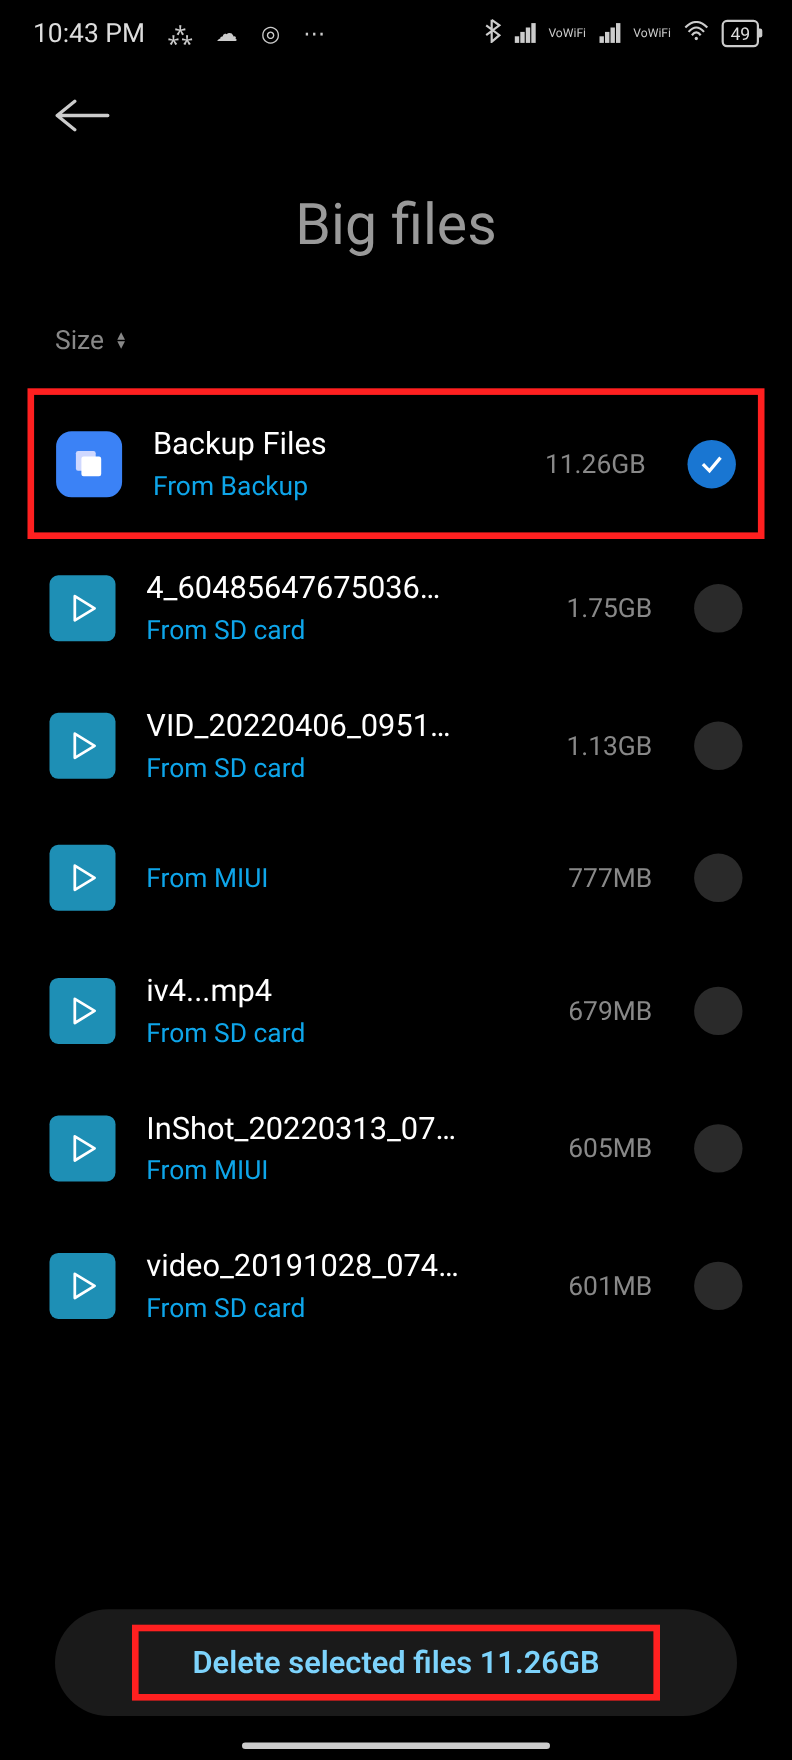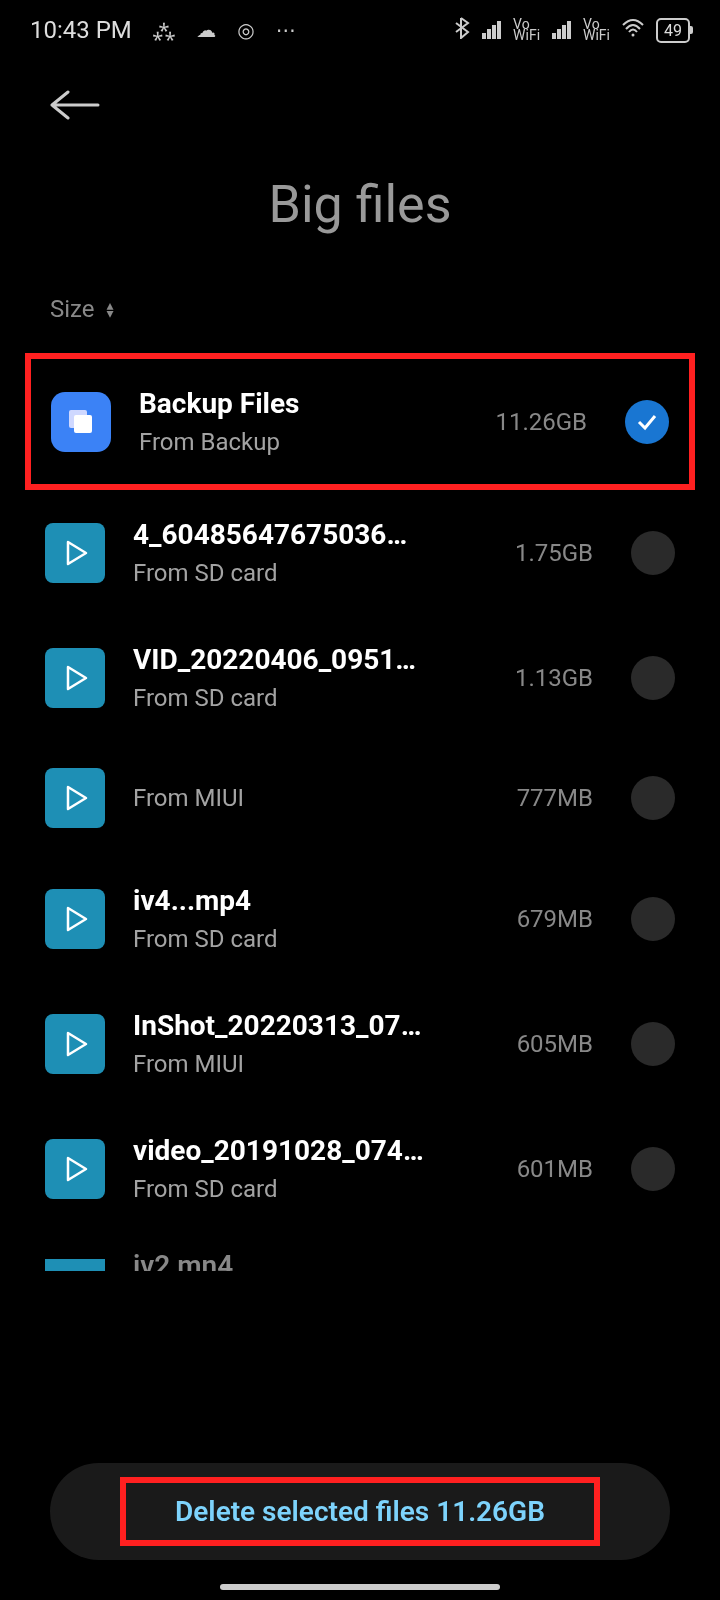--- a/index.html
+++ b/index.html
@@ -120,30 +120,30 @@
       width: 30px;
       height: 30px;
       fill: #fff;
     }
     .file-info {
       flex: 1;
       min-width: 0;
     }
     .file-name {
       font-size: 28px;
-      font-weight: 700;
+      font-weight: 400;
       color: #fff;
       white-space: nowrap;
       overflow: hidden;
       text-overflow: ellipsis;
       margin-bottom: 8px;
     }
     .file-source {
       font-size: 24px;
-      color: #a3a3a3;
+      color: #0ea5e9;
     }
     .file-size {
       font-size: 24px;
       color: #888;
       flex-shrink: 0;
       margin-right: 10px;
     }
     .file-check {
       width: 44px;
       height: 44px;
@@ -226,22 +226,22 @@
       display: flex;
       align-items: flex-end;
       gap: 1px;
     }
     .signal-bar {
       width: 4px;
       background: #ccc;
     }
     .vowifi {
       display: flex;
-      flex-direction: column;
-      font-size: 14px;
+      flex-direction: row;
+      font-size: 11px;
       line-height: 11px;
       color: #ccc;
     }
   </style>
 </head>
 <body>
 
 <div class="status-bar">
   <div class="status-left">
     <span>10:43 PM</span>
@@ -393,24 +393,20 @@
           <path d="M8 4 L26 15 L8 26 Z" fill="none" stroke="#fff" stroke-width="2.5" stroke-linejoin="round"></path>
         </svg>
       </div>
       <div class="file-info">
         <div class="file-name">video_20191028_074…</div>
         <div class="file-source">From SD card</div>
       </div>
       <div class="file-size">601MB</div>
       <div class="file-check unchecked"></div>
     </div>
-    <div class="partial-row">
-      <div class="partial-icon"></div>
-      <div class="partial-name">iv2 mn4</div>
-    </div>
   </div>
 
 <div class="delete-button-wrapper">
   <div class="delete-button">
     <div class="delete-highlight"></div>
     <span class="delete-text">Delete selected files 11.26GB</span>
   </div>
 </div>
 
 <div class="nav-bar"></div>

